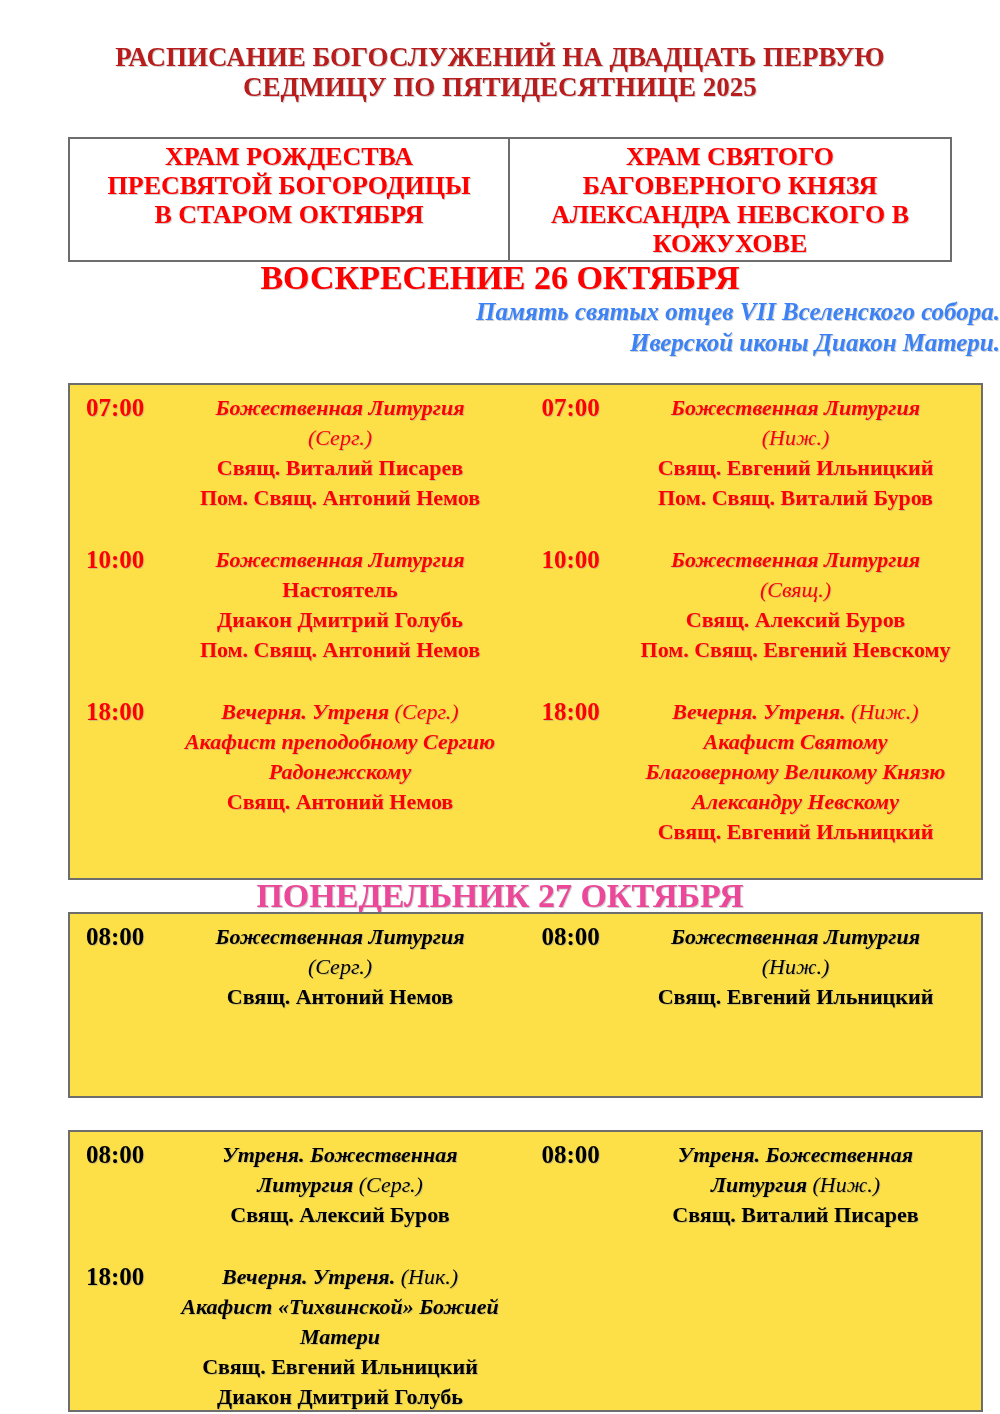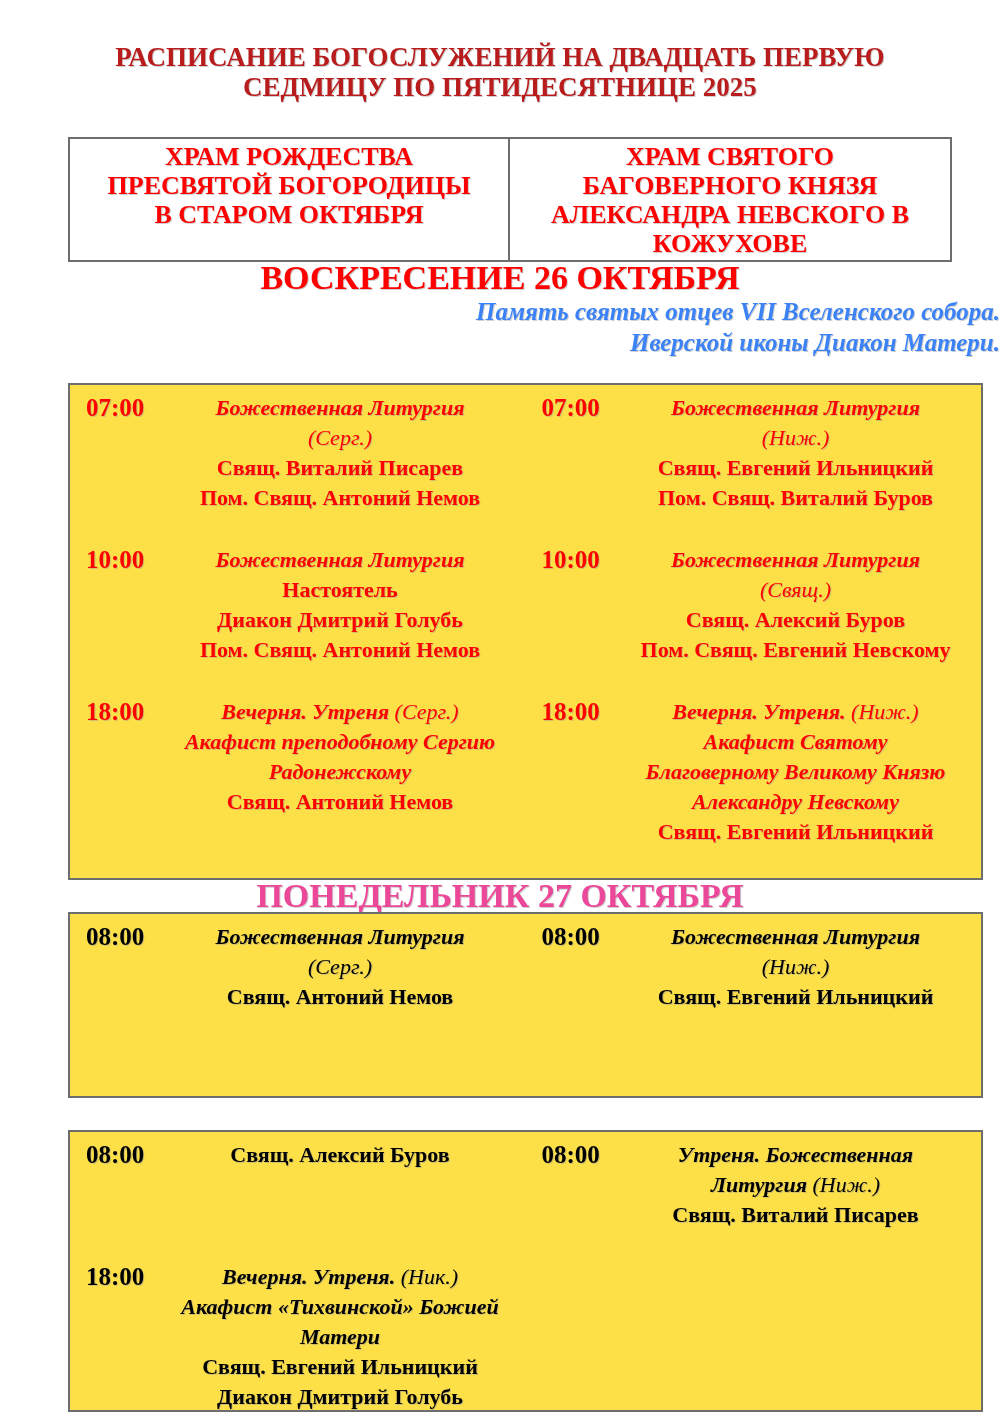--- a/index.html
+++ b/index.html
@@ -175,20 +175,21 @@
   </section>
 
   <section class="day day-tuesday">
     <h2 class="day-heading">ВТОРНИК 28 ОКТЯБРЯ</h2>
     <div class="svc-box" id="box-2">
   <div class="svc-row">
     <div class="svc-half left">
   <div class="svc-entry">
     <div class="svc-time">08:00</div>
     <div class="svc-body">
+                <div class="svc-line"><span class="svc-title">Утреня. Божественная Литургия</span> <span class="svc-note">(Серг.)</span></div>
                 <div class="svc-clergy">Свящ. Алексий Буров</div>
               </div>
   </div>
 </div>
     <div class="svc-half right">
   <div class="svc-entry">
     <div class="svc-time">08:00</div>
     <div class="svc-body">
                 <div class="svc-line"><span class="svc-title">Утреня. Божественная Литургия</span> <span class="svc-note">(Ниж.)</span></div>
                 <div class="svc-clergy">Свящ. Виталий Писарев</div>

